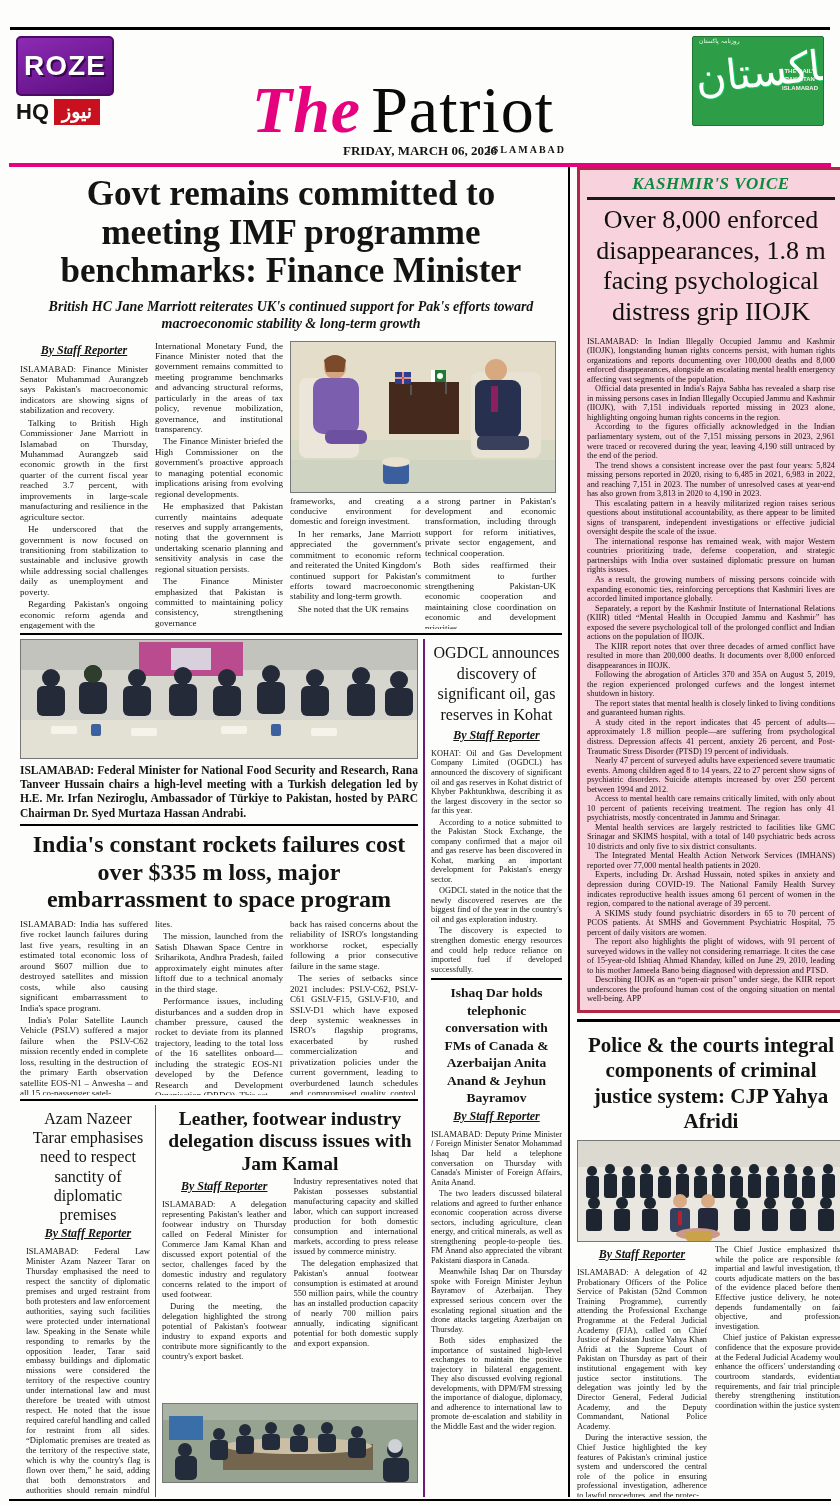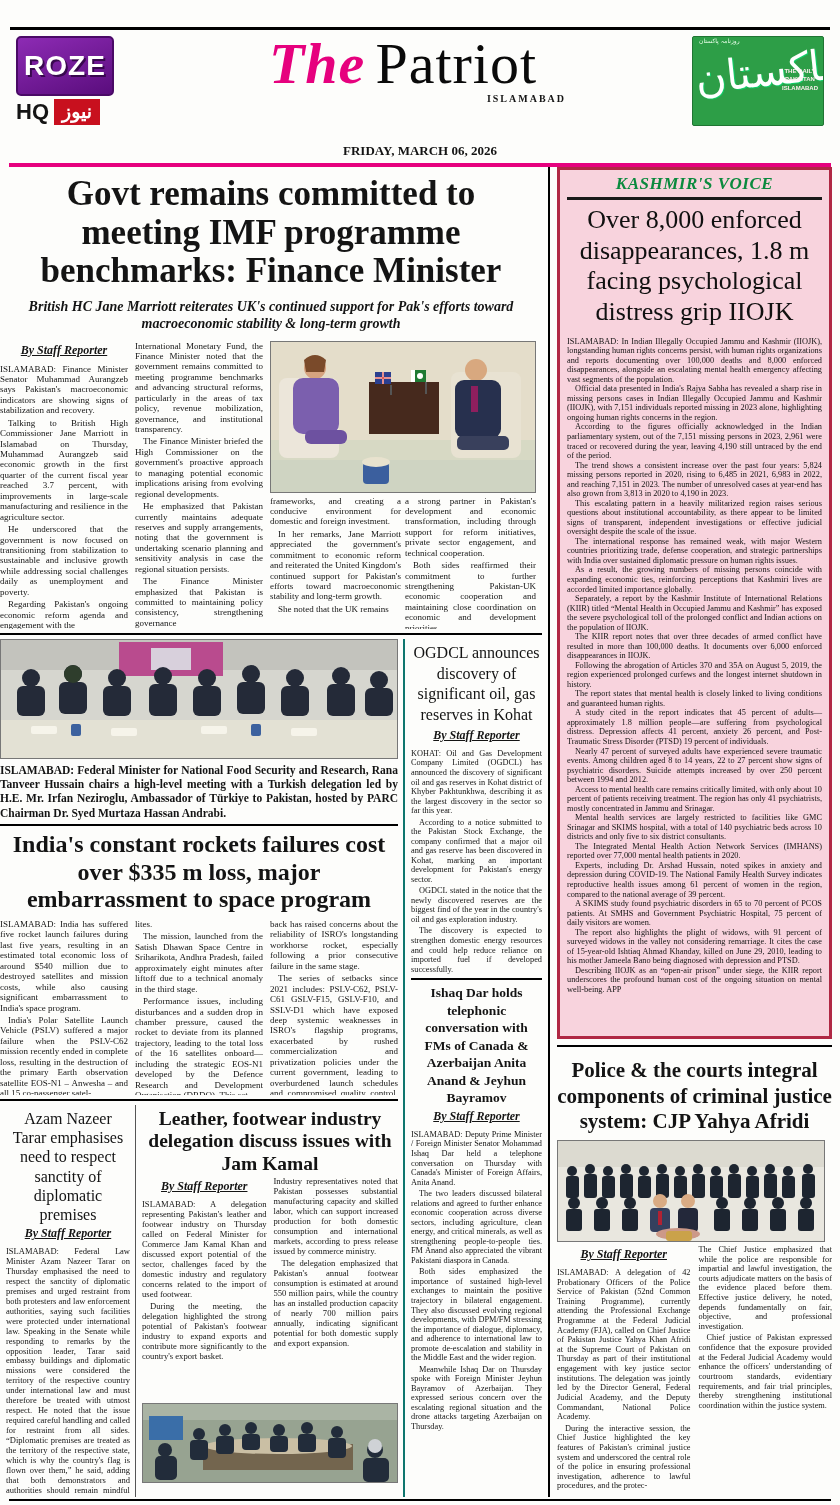--- a/index.html
+++ b/index.html
@@ -11,52 +11,52 @@
   .roze{width:98px;}
   .roze-top{background:linear-gradient(160deg,#8d2bb4,#5a0d7d);height:56px;border-radius:5px;
             display:flex;align-items:center;justify-content:center;border:2px solid #4a0a66;}
   .roze-top span{color:#fff;font-weight:bold;font-size:28px;font-family:"Liberation Sans",sans-serif;
                  letter-spacing:1px;text-shadow:2px 2px 0 #38084e;}
   .roze-bottom{display:flex;align-items:center;gap:5px;margin-top:3px;}
   .hq{font-weight:bold;font-size:22px;font-family:"Liberation Sans",sans-serif;}
   .news-box{background:#c8101e;color:#fff;font-size:19px;line-height:1.35;padding:0 8px;
             font-family:Liberation Serif, serif;font-weight:bold;}
   .title-wrap{flex:1;text-align:center;}
-  .title{font-size:58px;line-height:0.95;letter-spacing:1px;}
+  .title{font-size:66px;line-height:0.95;letter-spacing:1px;margin-top:43px;}
   .title .the{color:#e6017e;font-style:italic;font-weight:bold;margin-right:10px;}
   .title .patriot{color:#0a0a0a;}
   .city{font-size:10px;font-weight:bold;letter-spacing:2px;text-align:right;padding-right:110px;margin-top:2px;}
   .pak{width:130px;height:88px;background:#2d9e47;border-radius:2px;position:relative;overflow:hidden;
        border:1px solid #207533;}
   .pak-urdu{color:#fff;font-size:42px;font-family:"DejaVu Sans",sans-serif;position:absolute;left:2px;top:10px;
             transform:rotate(-6deg);text-shadow:1px 1px 0 #1c6;}
   .pak-tiny{position:absolute;left:6px;top:0;color:#eaffea;font-size:6px;font-family:"DejaVu Sans",sans-serif;}
   .pak-small{position:absolute;right:5px;top:30px;color:#ffefef;font-size:6px;text-align:center;line-height:1.4;
              font-family:"Liberation Sans",sans-serif;font-weight:bold;}
   .date-row{text-align:center;font-weight:bold;font-size:13px;padding:5px 0 4px;}
   .pink-rule{height:4px;background:#e6017e;margin:0 9px;}
   
-  .main{display:flex;padding:0 0;height:1330px;}
+  .main{display:flex;padding:0 20px;height:1330px;}
   .left-region{width:542px;border-right:2px solid #000;padding-right:6px;display:flex;flex-direction:column;}
   .right-region{width:275px;padding-left:7px;display:flex;flex-direction:column;}
   
   .lead-h{font-size:35px;font-weight:bold;text-align:center;line-height:1.1;padding:8px 4px 5px;}
   .lead-sub{font-size:14px;font-weight:bold;font-style:italic;text-align:center;line-height:1.25;padding:2px 18px 8px;}
   .fourcol{display:flex;gap:7px;height:302px;overflow:hidden;}
   .fourcol .ncol{width:128px;}
   .lead-right{width:266px;display:flex;flex-direction:column;}
   .lead-right-cols{display:flex;gap:4px;flex:1;margin-top:3px;overflow:hidden;}
   .lead-right-cols .ncol{flex:1;}
   .byline{font-weight:bold;font-style:italic;text-decoration:underline;text-align:center;font-size:12px;margin:2px 0 6px;}
   .body p{margin:0 0 2px;text-align:justify;font-size:9px;line-height:1.16;text-indent:8px;}
   .body p:first-child{text-indent:0;}
   .hrule{height:2px;background:#000;margin:4px 0;}
   
   .below{display:flex;flex:1;}
-  .left-main{width:398px;border-right:2px solid #0f766e;padding-right:5px;font-family:Liberation Serif, serif;}
+  .left-main{width:398px;border-right:2px solid #701a75;padding-right:5px;font-family:Liberation Serif, serif;}
   .right-col{width:138px;padding-left:6px;}
   .photo-frame{border:1px solid #777;display:block;}
   .caption{font-size:11.5px;font-weight:bold;text-align:justify;line-height:1.25;margin:4px 0 2px;}
   .india-h{font-size:24px;font-weight:bold;text-align:center;line-height:1.15;margin:5px 0 5px;}
   .india-cols{display:flex;gap:7px;height:176px;overflow:hidden;}
   .india-cols .ncol{flex:1;}
   .bottom-row{display:flex;margin-top:2px;height:392px;overflow:hidden;}
   .azam{width:130px;border-right:1px solid #555;padding-right:5px;margin-left:6px;}
   .azam h3{font-size:16px;font-weight:normal;text-align:center;line-height:1.2;margin:4px 0 2px;}
   .azam .body p{font-size:8.5px;line-height:1.17;}
@@ -240,21 +240,21 @@
                 <rect x="250" y="84" width="10" height="12" rx="2"></rect>
               </g>
           </svg>
           <div class="caption">ISLAMABAD: Federal Minister for National Food Security and Research, Rana Tanveer Hussain chairs a high-level meeting with a Turkish delegation led by H.E. Mr. Irfan Neziroglu, Ambassador of Türkiye to Pakistan, hosted by PARC Chairman Dr. Syed Murtaza Hassan Andrabi.</div>
 
           <div class="hrule"></div>
           <div class="india-h">India's constant rockets failures cost over $335 m loss, major embarrassment to space program</div>
           <div class="india-cols">
             <div class="ncol">
                 <div class="body">
-                  <p>ISLAMABAD: India has suffered five rocket launch failures during last five years, resulting in an estimated total economic loss of around $540 million due to destroyed satellites and mission costs, while also causing significant embarrassment to India's space program.</p>
+                  <p>ISLAMABAD: India has suffered five rocket launch failures during last five years, resulting in an estimated total economic loss of around $607 million due to destroyed satellites and mission costs, while also causing significant embarrassment to India's space program.</p>
                   <p>India's Polar Satellite Launch Vehicle (PSLV) suffered a major failure when the PSLV-C62 mission recently ended in complete loss, resulting in the destruction of the primary Earth observation satellite EOS-N1 – Anwesha – and all 15 co-passenger satel-</p>
                 </div>
               </div>
             <div class="ncol">
                 <div class="body">
                   <p>lites.</p>
                   <p>The mission, launched from the Satish Dhawan Space Centre in Sriharikota, Andhra Pradesh, failed approximately eight minutes after liftoff due to a technical anomaly in the third stage.</p>
                   <p>Performance issues, including disturbances and a sudden drop in chamber pressure, caused the rocket to deviate from its planned trajectory, leading to the total loss of the 16 satellites onboard— including the strategic EOS-N1 developed by the Defence Research and Development Organisation (DRDO). This set-</p>
                 </div>
               </div>
@@ -334,42 +334,42 @@
                 <p>The discovery is expected to strengthen domestic energy resources and could help reduce reliance on imported fuel if developed successfully.</p>
               </div>
           </div>
           <div class="hrule"></div>
           <div class="ishaq">
             <h3>Ishaq Dar holds telephonic conversation with FMs of Canada &amp; Azerbaijan Anita Anand &amp; Jeyhun Bayramov</h3>
             <div class="byline">By Staff Reporter</div>
             <div class="body">
                 <p>ISLAMABAD: Deputy Prime Minister / Foreign Minister Senator Mohammad Ishaq Dar held a telephone conversation on Thursday with Canada's Minister of Foreign Affairs, Anita Anand.</p>
                 <p>The two leaders discussed bilateral relations and agreed to further enhance economic cooperation across diverse sectors, including agriculture, clean energy, and critical minerals, as well as strengthening people-to-people ties. FM Anand also appreciated the vibrant Pakistani diaspora in Canada.</p>
+                <p>Meanwhile Ishaq Dar on Thursday spoke with Foreign Minister Jeyhun Bayramov of Azerbaijan. They expressed serious concern over the escalating regional situation and the drone attacks targeting Azerbaijan on Thursday.</p>
                 <p>Both sides emphasized the importance of sustained high-level exchanges to maintain the positive trajectory in bilateral engagement. They also discussed evolving regional developments, with DPM/FM stressing the importance of dialogue, diplomacy, and adherence to international law to promote de-escalation and stability in the Middle East and the wider region.</p>
-                <p>Meanwhile Ishaq Dar on Thursday spoke with Foreign Minister Jeyhun Bayramov of Azerbaijan. They expressed serious concern over the escalating regional situation and the drone attacks targeting Azerbaijan on Thursday.</p>
               </div>
           </div>
         </div>
       </div>
     </div>
 
     <div class="right-region">
       <div class="kashmir-box">
         <div class="kashmir-tag">KASHMIR'S VOICE</div>
         <div class="kashmir-h">Over 8,000 enforced disappearances, 1.8 m facing psychological distress grip IIOJK</div>
         <div class="kashmir-body">
             <p>ISLAMABAD: In Indian Illegally Occupied Jammu and Kashmir (IIOJK), longstanding human rights concerns persist, with human rights organizations and reports documenting over 100,000 deaths and 8,000 enforced disappearances, alongside an escalating mental health emergency affecting vast segments of the population.</p>
             <p>Official data presented in India's Rajya Sabha has revealed a sharp rise in missing persons cases in Indian Illegally Occupied Jammu and Kashmir (IIOJK), with 7,151 individuals reported missing in 2023 alone, highlighting ongoing human rights concerns in the region.</p>
             <p>According to the figures officially acknowledged in the Indian parliamentary system, out of the 7,151 missing persons in 2023, 2,961 were traced or recovered during the year, leaving 4,190 still untraced by the end of the period.</p>
             <p>The trend shows a consistent increase over the past four years: 5,824 missing persons reported in 2020, rising to 6,485 in 2021, 6,983 in 2022, and reaching 7,151 in 2023. The number of unresolved cases at year-end has also grown from 3,813 in 2020 to 4,190 in 2023.</p>
             <p>This escalating pattern in a heavily militarized region raises serious questions about institutional accountability, as there appear to be limited signs of transparent, independent investigations or effective judicial oversight despite the scale of the issue.</p>
             <p>The international response has remained weak, with major Western countries prioritizing trade, defense cooperation, and strategic partnerships with India over sustained diplomatic pressure on human rights issues.</p>
             <p>As a result, the growing numbers of missing persons coincide with expanding economic ties, reinforcing perceptions that Kashmiri lives are accorded limited importance globally.</p>
             <p>Separately, a report by the Kashmir Institute of International Relations (KIIR) titled “Mental Health in Occupied Jammu and Kashmir” has exposed the severe psychological toll of the prolonged conflict and Indian actions on the population of IIOJK.</p>
-            <p>The KIIR report notes that over three decades of armed conflict have resulted in more than 100,000 deaths. It documents over 6,000 enforced disappearances in IIOJK.</p>
+            <p>The KIIR report notes that over three decades of armed conflict have resulted in more than 200,000 deaths. It documents over 8,000 enforced disappearances in IIOJK.</p>
             <p>Following the abrogation of Articles 370 and 35A on August 5, 2019, the region experienced prolonged curfews and the longest internet shutdown in history.</p>
             <p>The report states that mental health is closely linked to living conditions and guaranteed human rights.</p>
             <p>A study cited in the report indicates that 45 percent of adults— approximately 1.8 million people—are suffering from psychological distress. Depression affects 41 percent, anxiety 26 percent, and Post-Traumatic Stress Disorder (PTSD) 19 percent of individuals.</p>
             <p>Nearly 47 percent of surveyed adults have experienced severe traumatic events. Among children aged 8 to 14 years, 22 to 27 percent show signs of psychiatric disorders. Suicide attempts increased by over 250 percent between 1994 and 2012.</p>
             <p>Access to mental health care remains critically limited, with only about 10 percent of patients receiving treatment. The region has only 41 psychiatrists, mostly concentrated in Jammu and Srinagar.</p>
             <p>Mental health services are largely restricted to facilities like GMC Srinagar and SKIMS hospital, with a total of 140 psychiatric beds across 10 districts and only five to six district consultants.</p>
             <p>The Integrated Mental Health Action Network Services (IMHANS) reported over 77,000 mental health patients in 2020.</p>
             <p>Experts, including Dr. Arshad Hussain, noted spikes in anxiety and depression during COVID-19. The National Family Health Survey indicates reproductive health issues among 61 percent of women in the region, compared to the national average of 39 percent.</p>
             <p>A SKIMS study found psychiatric disorders in 65 to 70 percent of PCOS patients. At SMHS and Government Psychiatric Hospital, 75 percent of daily visitors are women.</p>
             <p>The report also highlights the plight of widows, with 91 percent of surveyed widows in the valley not considering remarriage. It cites the case of 15-year-old Ishtiaq Ahmad Khanday, killed on June 29, 2010, leading to his mother Jameela Bano being diagnosed with depression and PTSD.</p>

